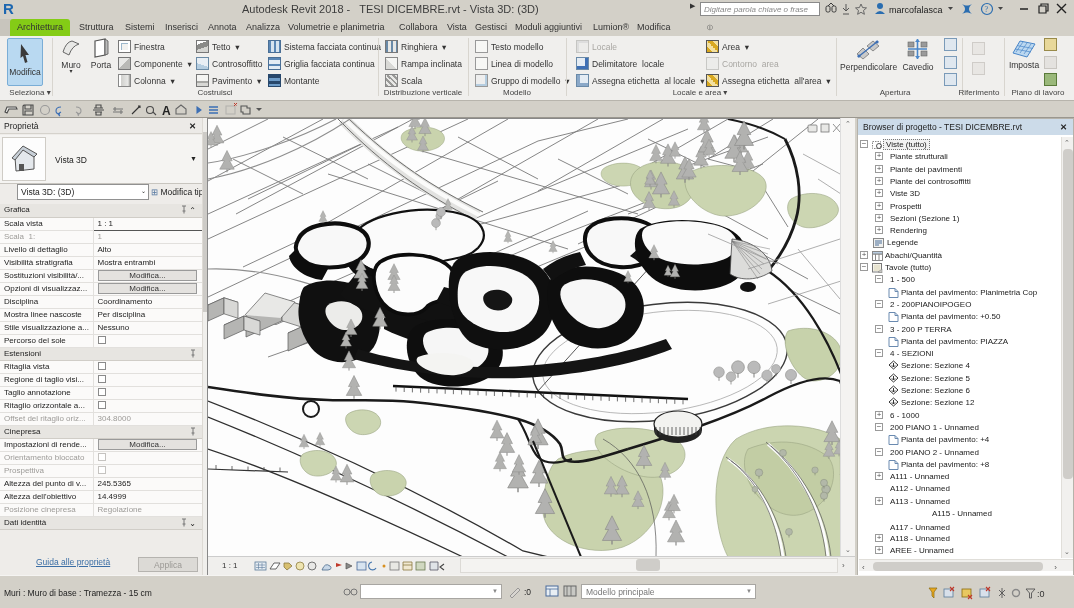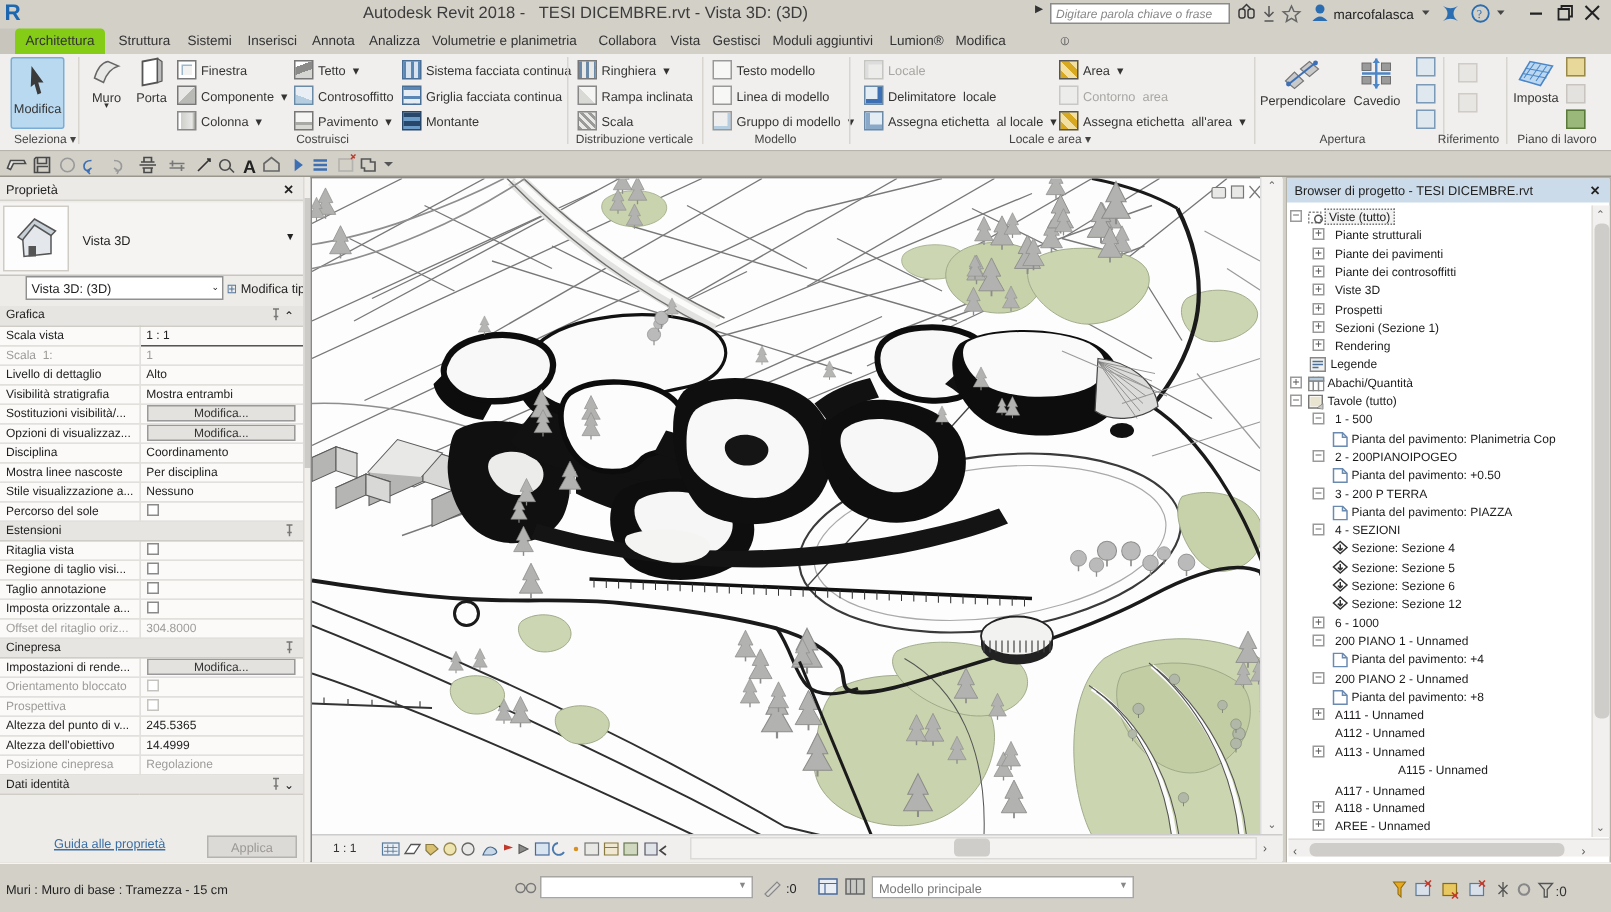--- a/index.html
+++ b/index.html
@@ -349,21 +349,21 @@
             </tr>
         <tr>
               <td>Regione di taglio visi...</td>
               <td class="v"><span class="cb"></span></td>
             </tr>
         <tr>
               <td>Taglio annotazione</td>
               <td class="v"><span class="cb"></span></td>
             </tr>
         <tr>
-              <td>Imposta orizzontale a...</td>
+              <td>Ritaglio orizzontale a...</td>
               <td class="v"><span class="cb"></span></td>
             </tr>
         <tr>
               <td class="g">Offset del ritaglio oriz...</td>
               <td class="v g">304.8000</td>
             </tr>
         <tr class="sec">
               <td colspan="2">Cinepresa <span style="float:right;margin-right:6px;"><svg width="6" height="9" style="vertical-align:-1px;">
                     <path d="M1 1 h4 M3 1 v5 M1.5 6 h3 M3 6 v2.5" stroke="#777" stroke-width="1"></path>
                   </svg></span></td>

